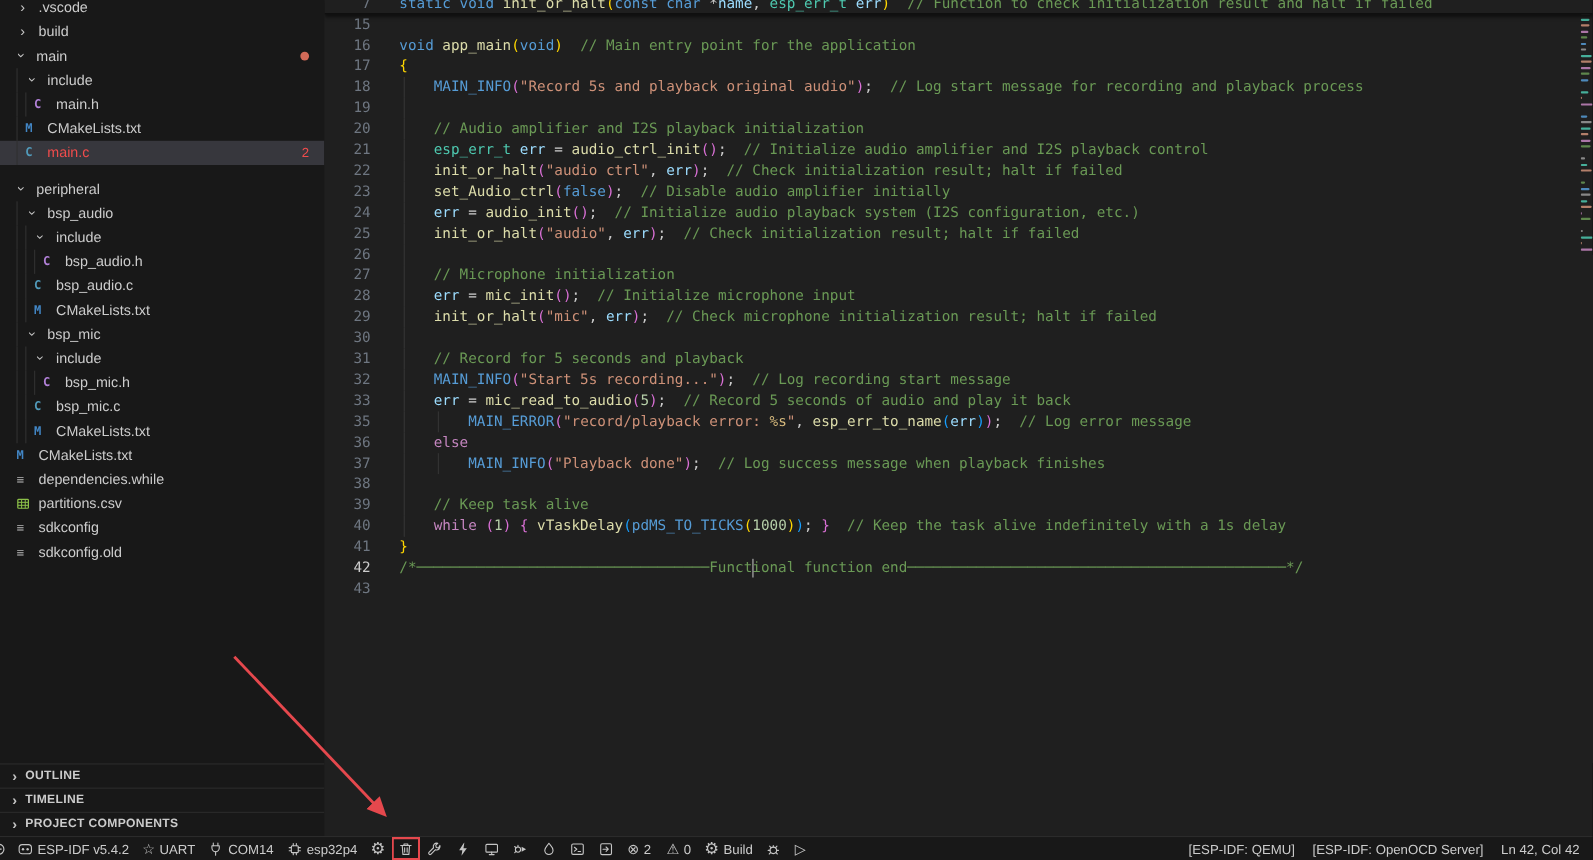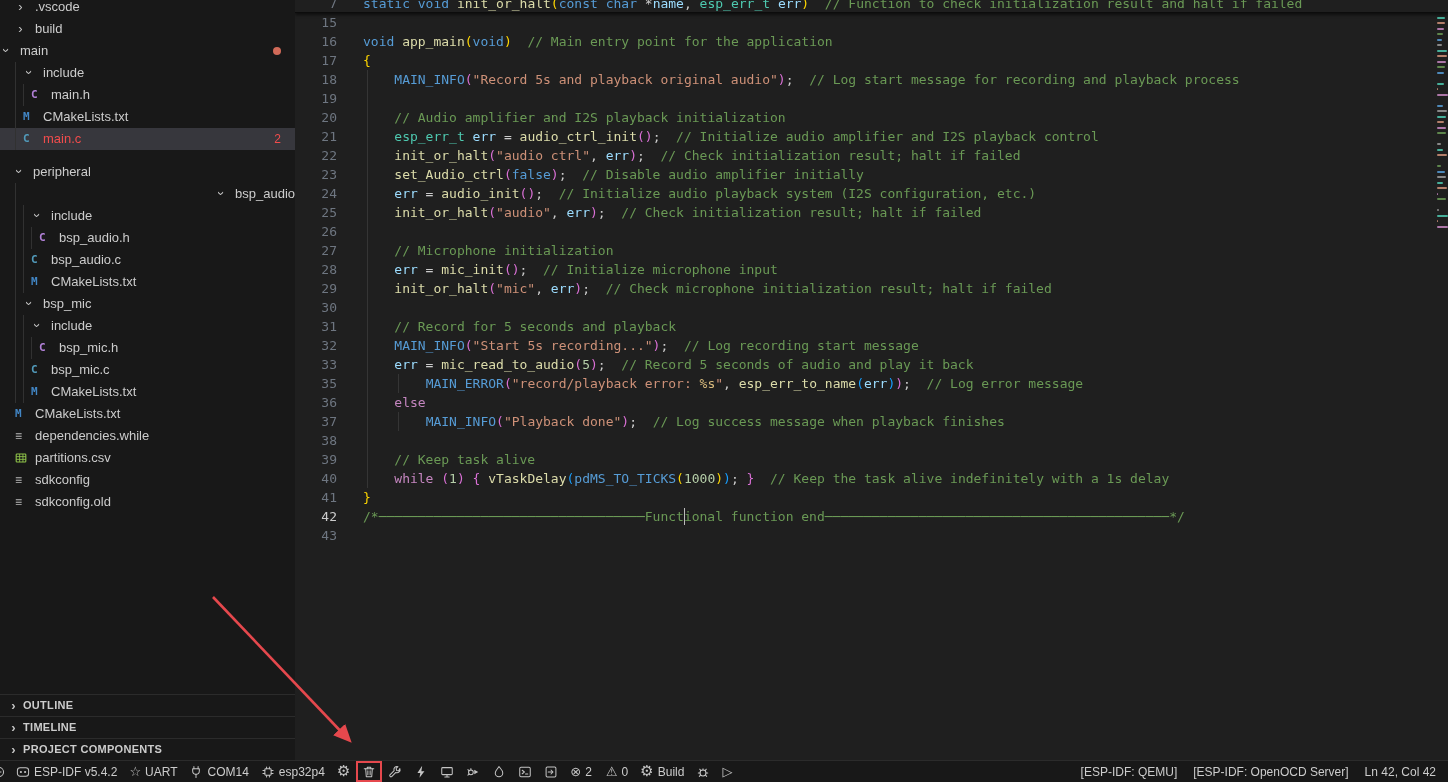--- a/index.html
+++ b/index.html
@@ -76,21 +76,21 @@
             <span class="chev ">›</span>
           </span>
           <span class="tlabel">.vscode</span>
         </div>
         <div class="trow" style="padding-left: 15px;">
           <span class="slot">
             <span class="chev ">›</span>
           </span>
           <span class="tlabel">build</span>
         </div>
-        <div class="trow" style="">
+        <div class="trow" style=" margin-left: 13px;">
           <span class="slot">
             <span class="chev open">›</span>
           </span>
           <span class="tlabel">main</span>
           <span class="tdot"></span>
         </div>
         <div class="trow" style="padding-left: 23px;">
           <span class="iguide-tree" style="left: 15px;"></span>
           <span class="slot">
             <span class="chev open">›</span>
@@ -119,21 +119,21 @@
           </span>
           <span class="tlabel err-label">main.c</span>
           <span class="tbadge">2</span>
         </div>
         <div class="trow" style="padding-left: 13px; margin-top: 11px;">
           <span class="slot">
             <span class="chev open">›</span>
           </span>
           <span class="tlabel">peripheral</span>
         </div>
-        <div class="trow" style="padding-left: 23px; justify-content: flex-end;">
+        <div class="trow" style="padding-left: 23px;">
           <span class="iguide-tree" style="left: 15px;"></span>
           <span class="slot">
             <span class="chev open">›</span>
           </span>
           <span class="tlabel">bsp_audio</span>
         </div>
         <div class="trow" style="padding-left: 31px;">
           <span class="iguide-tree" style="left: 15px;"></span>
           <span class="iguide-tree" style="left: 23px;"></span>
           <span class="slot">

